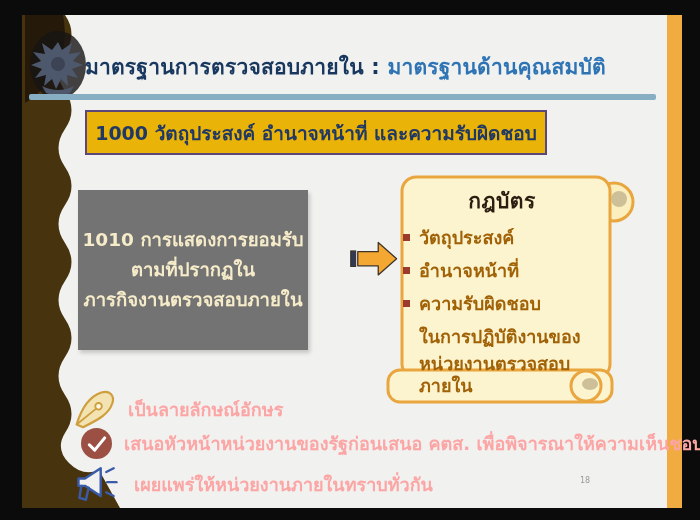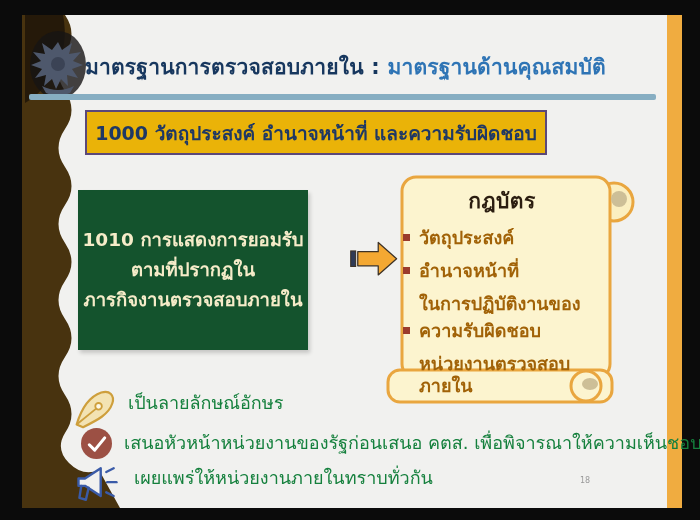--- a/index.html
+++ b/index.html
@@ -42,21 +42,21 @@
   .std-box{
     position:absolute;left:85px;top:110px;width:458px;height:41px;
     background:#eab308;border:2px solid #5B4879;
     display:flex;align-items:center;justify-content:center;
     font-size:19px;font-weight:700;color:#1F3864;white-space:nowrap;
   }
 
   
   .brown-box{
     position:absolute;left:78px;top:190px;width:230px;height:160px;
-    background:#14532d;box-shadow:2px 3px 4px rgba(0,0,0,.18);
+    background:#737373;box-shadow:2px 3px 4px rgba(0,0,0,.18);
     display:flex;flex-direction:column;align-items:center;justify-content:center;
     color:#F6ECC9;font-size:18.5px;font-weight:700;line-height:30px;text-align:left;
   }
 
   
   .arrow{position:absolute;left:350px;top:234px;width:48px;height:48px;}
 
   
   .scroll-svg{position:absolute;left:386px;top:172px;width:252px;height:234px;}
   .scroll-content{position:absolute;left:402px;top:182px;width:205px;}
@@ -68,22 +68,22 @@
     position:relative;padding-left:17px;
     font-size:18px;font-weight:700;color:#a16207;line-height:22px;margin-bottom:11px;
   }
   .scroll-item .marker{
     position:absolute;left:1px;top:7px;width:7px;height:7px;background:#9B3B2C;
   }
   .scroll-item.cont{margin-bottom:5px;}
 
   
   .note{
-    position:absolute;left:72px;display:flex;align-items:flex-start;
-    color:#15803d;font-size:18px;font-weight:400;white-space:nowrap;
+    position:absolute;left:72px;display:flex;align-items:center;
+    color:#fca5a5;font-size:18px;font-weight:700;white-space:nowrap;
   }
   .note .ic{flex:0 0 auto;display:flex;align-items:center;justify-content:center;}
   .note .txt{margin-left:12px;}
   .note1{top:388px;}
   .note2{top:428px;}
   .note3{top:463px;}
   .check-badge{
     width:31px;height:31px;border-radius:50%;background:#9C5044;
     display:flex;align-items:center;justify-content:center;margin-left:9px;
   }
@@ -150,27 +150,27 @@
   <div class="scroll-content">
     <div class="scroll-title">กฎบัตร</div>
     <div class="scroll-item">
       <span class="marker"></span>
       <span>วัตถุประสงค์</span>
     </div>
     <div class="scroll-item">
       <span class="marker"></span>
       <span>อำนาจหน้าที่</span>
     </div>
+    <div class="scroll-item">
+      <span class="marker"></span>
+      <span>ความรับผิดชอบ</span>
+    </div>
     <div class="scroll-item cont">
       
       <span>ในการปฏิบัติงานของ</span>
-    </div>
-    <div class="scroll-item">
-      <span class="marker"></span>
-      <span>ความรับผิดชอบ</span>
     </div>
     <div class="scroll-item cont">
       
       <span>หน่วยงานตรวจสอบภายใน</span>
     </div>
   </div>
 
   <div class="note note1">
     <span class="ic">
       <svg width="44" height="42" viewBox="0 0 48 46">

